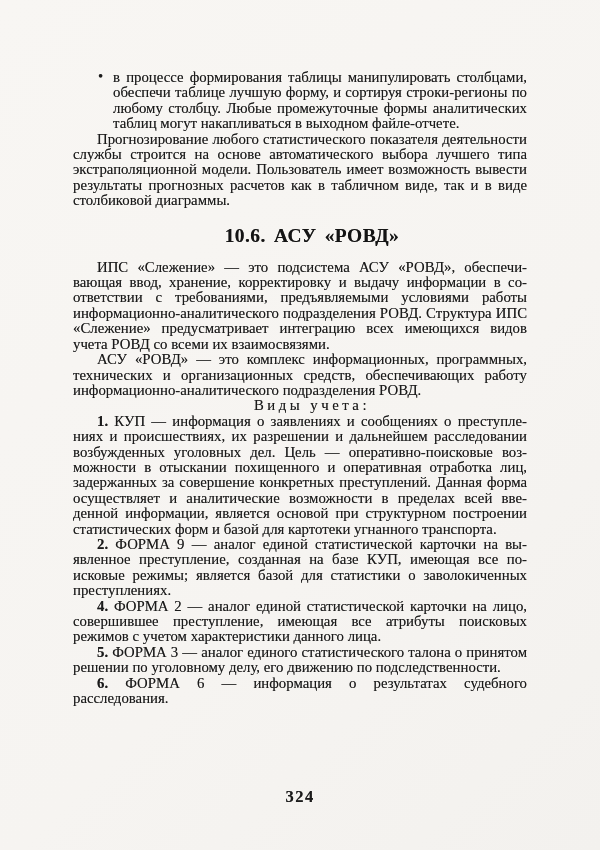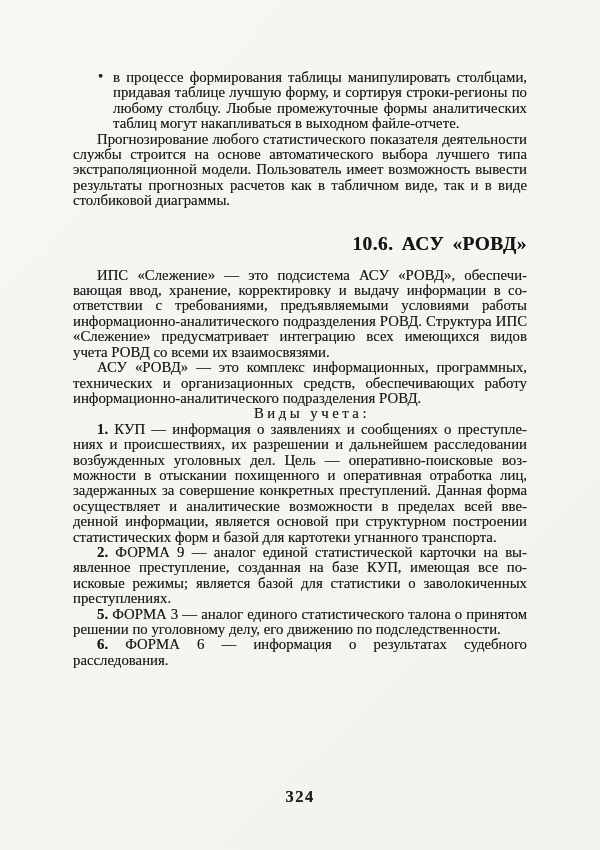--- a/index.html
+++ b/index.html
@@ -36,23 +36,23 @@
   }
   .bullet {
     position: absolute;
     left: 25px;
     top: -1px;
   }
   .heading {
     font-size: 19.5px;
     line-height: 22px;
     font-weight: bold;
-    margin: 24px 0 13px 0;
+    margin: 16px 0 13px 0;
     text-indent: 24px;
-    text-align: right;
+    text-align: center;
     word-spacing: 3px;
     letter-spacing: 0.4px;
     color: #141414;
     text-shadow: 0 0 0.4px rgba(20,20,20,0.6);
   }
   .spaced {
     letter-spacing: 0.235em;
     text-align: center;
   }
   .num {
@@ -69,37 +69,38 @@
     letter-spacing: 1.5px;
     color: #1b1b1b;
     text-shadow: 0 0 0.35px rgba(27,27,27,0.55);
   }
 </style>
 </head>
 <body>
 
 <main class="content">
 
-  <p class="para bullet-item"><span class="bullet">•</span><span>в процессе формирования таблицы манипулировать столбца­ми, придавая таблице лучшую форму, и сортируя строки-регионы по любому столбцу. Любые промежуточные формы аналитических таблиц могут накапливаться в выходном фай­ле-отчете.</span></p>
+  <p class="para bullet-item"><span class="bullet">•</span><span>в процессе формирования таблицы манипулировать столбца­ми, обеспечи таблице лучшую форму, и сортируя строки-регионы по любому столбцу. Любые промежуточные формы аналитических таблиц могут накапливаться в выходном фай­ле-отчете.</span></p>
 
   <p class="para">Прогнозирование любого статистического показателя деятель­ности службы строится на основе автоматического выбора лучшего типа экстраполяционной модели. Пользователь имеет возможность вывести результаты прогнозных расчетов как в табличном виде, так и в виде столбиковой диаграммы.</p>
 
   <h2 class="heading">10.6. АСУ «РОВД»</h2>
 
   <p class="para">ИПС «Слежение» — это подсистема АСУ «РОВД», обеспечи­вающая ввод, хранение, корректировку и выдачу информации в со­ответствии с требованиями, предъявляемыми условиями работы информационно-аналитического подразделения РОВД. Структура ИПС «Слежение» предусматривает интеграцию всех имеющихся видов учета РОВД со всеми их взаимосвязями.</p>
 
   <p class="para">АСУ «РОВД» — это комплекс информационных, программных, технических и организационных средств, обеспечивающих работу информационно-аналитического подразделения РОВД.</p>
 
   <p class="para spaced">Виды учета:</p>
 
   <p class="para"><b class="num">1.</b> <span>КУП — информация о заявлениях и сообщениях о преступле­ниях и происшествиях, их разрешении и дальнейшем расследовании возбужденных уголовных дел. Цель — оперативно-поисковые воз­можности в отыскании похищенного и оперативная отработка лиц, задержанных за совершение конкретных преступлений. Данная фор­ма осуществляет и аналитические возможности в пределах всей вве­денной информации, является основой при структурном построении статистических форм и базой для картотеки угнанного транспорта.</span></p>
 
   <p class="para"><b class="num">2.</b> <span>ФОРМА 9 — аналог единой статистической карточки на вы­явленное преступление, созданная на базе КУП, имеющая все по­исковые режимы; является базой для статистики о заволокиченных преступлениях.</span></p>
 
 
+  <p class="para"><b class="num">4.</b> <span>ФОРМА 2 — аналог единой статистической карточки на ли­цо, совершившее преступление, имеющая все атрибуты поисковых режимов с учетом характеристики данного лица.</span></p>
 
   <p class="para"><b class="num">5.</b> <span>ФОРМА 3 — аналог единого статистического талона о принятом решении по уголовному делу, его движению по подследственности.</span></p>
 
   <p class="para"><b class="num">6.</b> <span>ФОРМА 6 — информация о результатах судебного расследования.</span></p>
 
 </main>
 
 <footer class="page-num">324</footer>
 
 </body></html>

